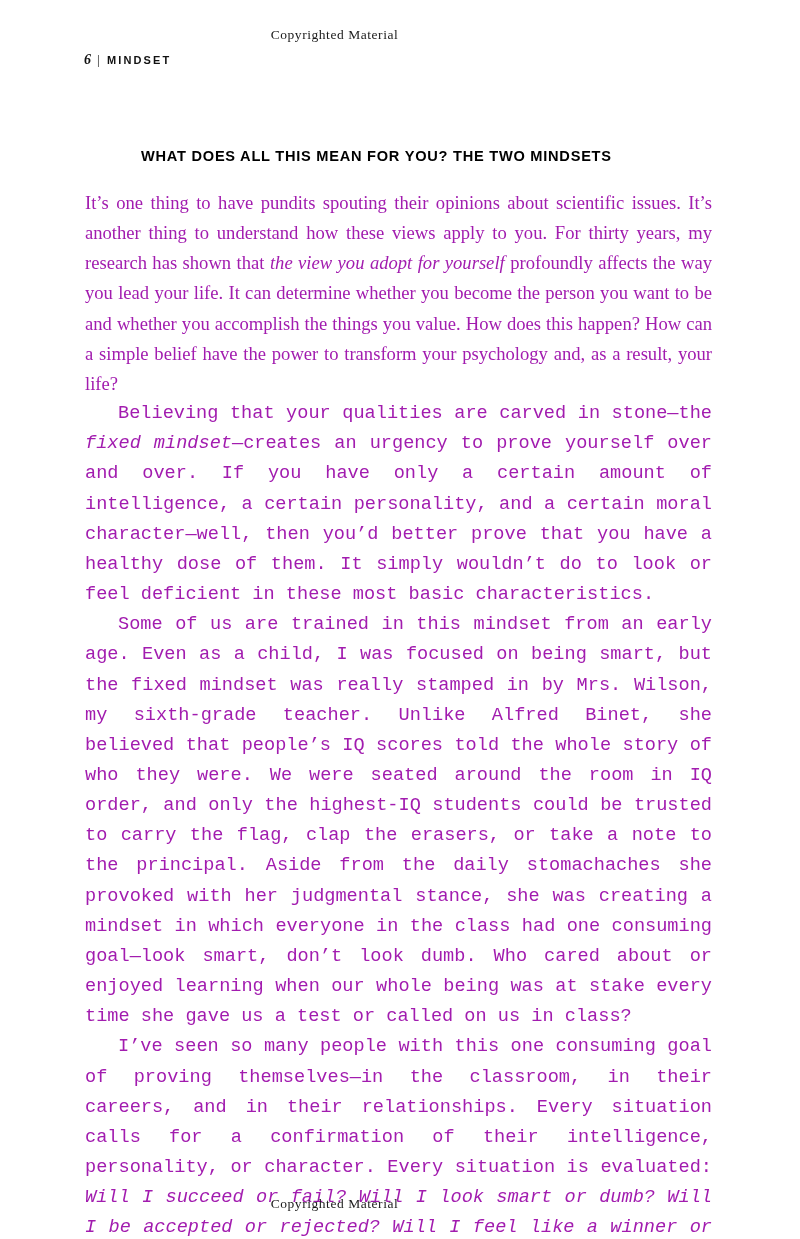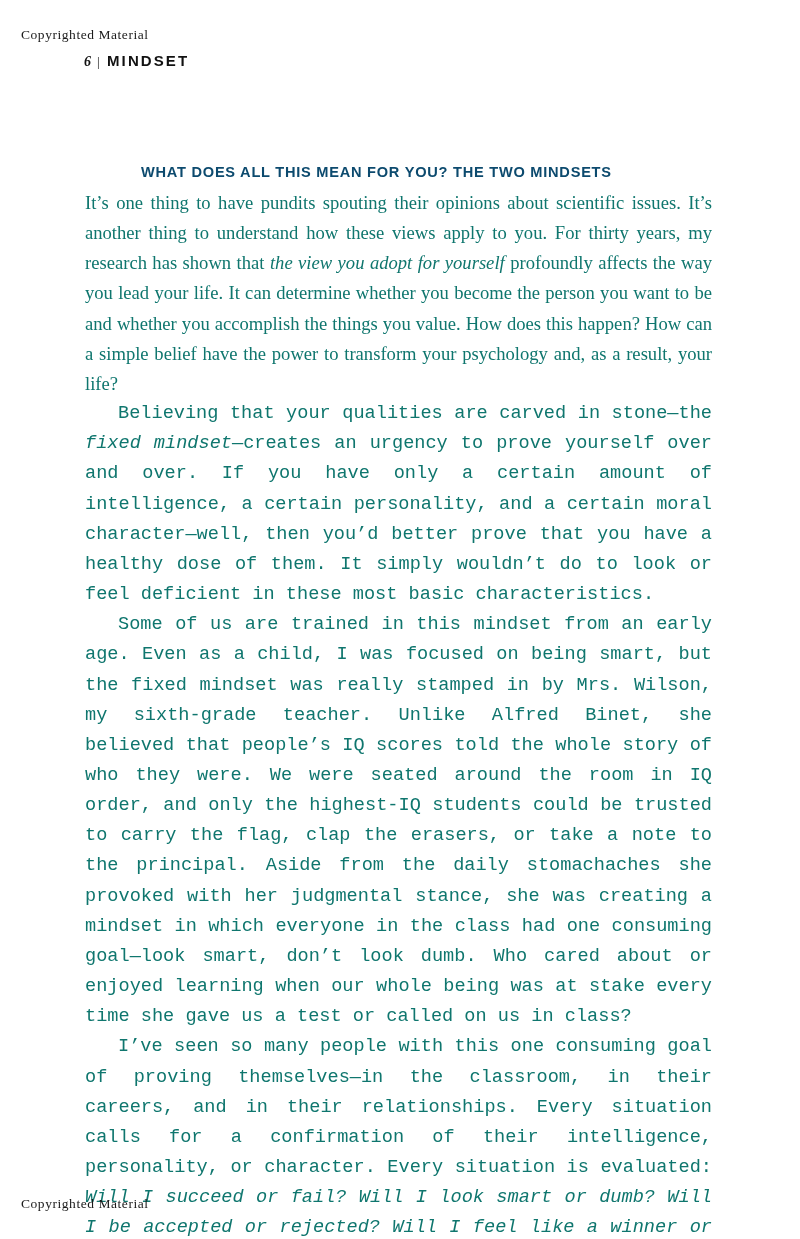--- a/index.html
+++ b/index.html
@@ -18,26 +18,25 @@
   .page {
     position: absolute;
     top: 0; left: 0;
     width: 800px;
     height: 1239px;
   }
   .copyright-top, .copyright-bottom {
     position: absolute;
     left: 0;
     width: 669px;
-    text-align: left;
+    text-align: center;
     font-family: "Liberation Serif", serif;
     font-size: 13.5px;
     letter-spacing: 0.55px;
     color: #1a1a1a;
-    margin-left: 21px;
   }
   .copyright-top { top: 27px; }
   .copyright-bottom { top: 1196px; }
 
   .running-head {
     position: absolute;
     top: 52px;
     left: 84px;
     font-family: "Liberation Serif", serif;
     font-size: 13px;
@@ -52,51 +51,50 @@
     letter-spacing: 0;
   }
   .running-head .bar {
     display: inline-block;
     margin: 0 7px 0 6px;
     color: #111111;
     font-size: 13px;
   }
   .running-head .book-title {
     font-family: "Liberation Sans", sans-serif;
-    font-size: 15px;
+    font-size: 11px;
     font-weight: bold;
     letter-spacing: 2.1px;
   }
 
   .section-heading {
     position: absolute;
     top: 148px;
     left: 141px;
     width: 620px;
     font-family: "Liberation Sans", sans-serif;
     font-size: 14.6px;
     font-weight: bold;
     letter-spacing: 0.75px;
-    color: #0c4a6e;
-    margin-top: 16px;
+    color: #000000;
   }
 
   .body-text {
     position: absolute;
     top: 188px;
     left: 85px;
     width: 627px;
   }
   .body-text p {
     margin: 0;
     font-family: "Liberation Serif", serif;
     font-size: 18.6px;
     line-height: 30.15px;
     text-align: justify;
-    color: #0f766e;
+    color: #a21caf;
     hyphens: manual;
   }
   .body-text p.indent {
     text-indent: 33px;
     font-family: Liberation Mono, monospace;
   }
   .body-text p em {
     font-style: italic;
   }
 </style>

